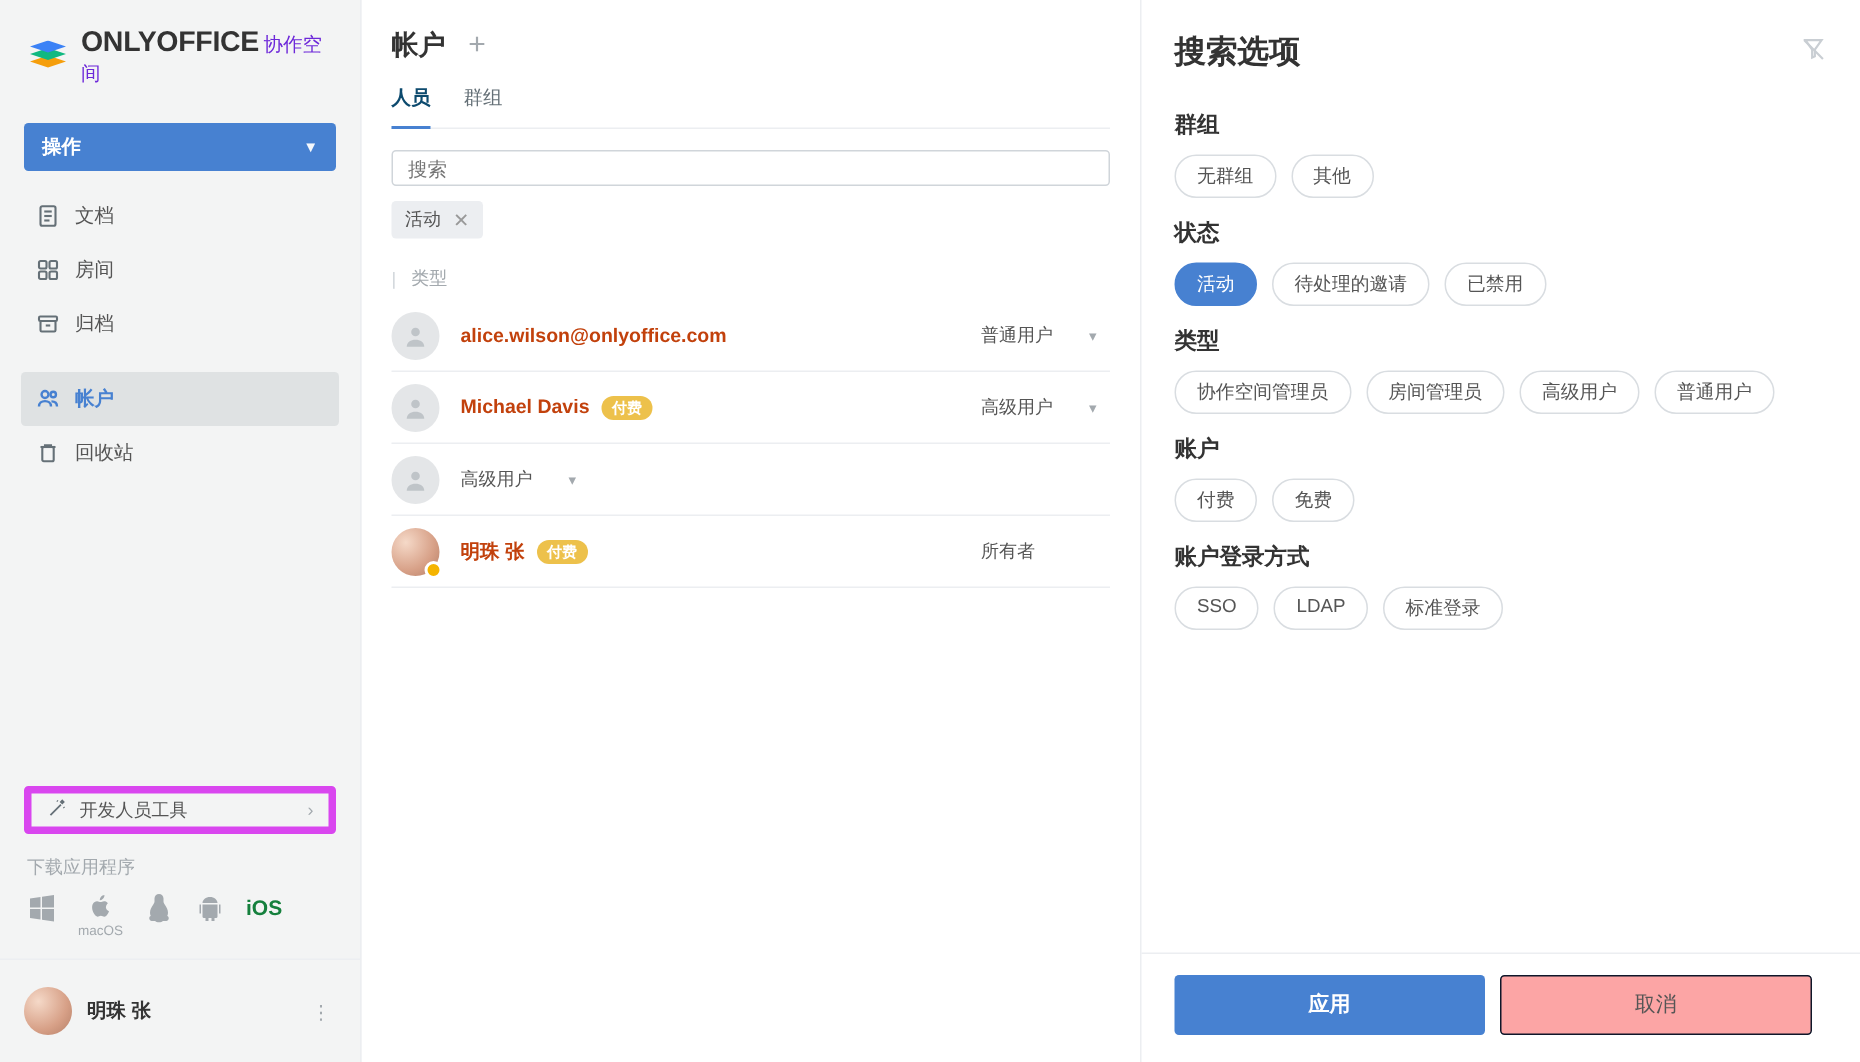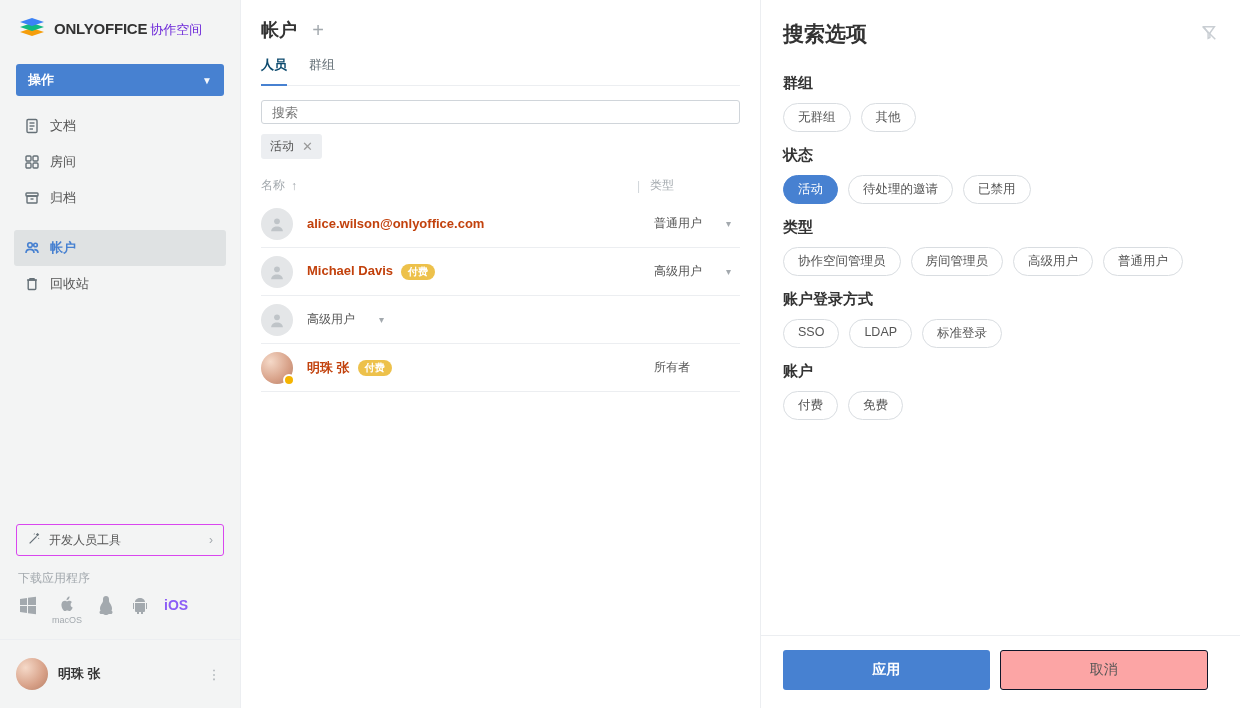--- a/index.html
+++ b/index.html
@@ -4,36 +4,36 @@
 <style>
   * { box-sizing: border-box; margin: 0; padding: 0; }
   html, body { width: 1240px; height: 708px; font-family: -apple-system, "Segoe UI", Arial, sans-serif; font-size: 13px; color: #333; overflow: hidden; background:#fff; }
   .app { display:flex; height:708px; }
 
   
   .sidebar { width:241px; min-width:241px; background:#f3f4f4; border-right:1px solid #eceef1; display:flex; flex-direction:column; }
   .brand { display:flex; align-items:center; gap:8px; padding:18px 14px 10px 18px; }
   .brand .logo { width:28px; height:22px; position:relative; }
   .brand .logo svg { width:28px; height:22px; }
-  .brand .name { font-weight:700; font-size:15px; letter-spacing:-0.2px; color:#333; }
+  .brand .name { font-weight:700; font-size:19px; letter-spacing:-0.2px; color:#333; }
   .brand .sub  { font-size:13px; color:#6d28d9; margin-left:3px; font-weight:400; }
 
   .ops-btn { margin:14px 16px 12px 16px; background:#4781d1; color:#fff; border-radius:3px; height:32px; display:flex; align-items:center; justify-content:space-between; padding:0 12px; cursor:pointer; font-size:13px; font-weight:600;}
   .ops-btn .chev { font-size:10px; opacity:.95; }
 
   .nav { padding:0 14px; }
   .nav-item { display:flex; align-items:center; gap:10px; height:36px; padding:0 10px; border-radius:3px; color:#555; cursor:pointer; font-size:13px;}
   .nav-item.active { background:#dfe2e3; color:#4781d1; font-weight:600;}
   .nav-item.active .nav-icon svg { stroke:#4781d1; }
   .nav-icon { width:16px; height:16px; display:flex; align-items:center; justify-content:center; }
   .nav-icon svg { stroke:#657077; }
   .nav-gap { height:14px; }
 
   .sidebar-spacer { flex:1; }
-  .dev-btn { margin:10px 16px 14px 16px; height:32px; border:1px solid #d946ef; border-radius:3px; background:#fff0; display:flex; align-items:center; justify-content:space-between; padding:0 10px; color:#555; cursor:pointer; font-size:12px;}
+  .dev-btn { margin:10px 16px 14px 16px; height:32px; border:5px solid #d946ef; border-radius:3px; background:#fff0; display:flex; align-items:center; justify-content:space-between; padding:0 10px; color:#555; cursor:pointer; font-size:12px;}
   .dev-btn .right { color:#a3a9ae; font-size:12px; }
   .apps-label { padding:0 18px 6px; color:#a3a9ae; font-size:12px; }
   .apps-icons { display:flex; gap:14px; padding:2px 18px 14px; color:#a3a9ae; }
   .apps-icons .os { display:flex; flex-direction:column; align-items:center; font-size:9px; gap:2px; cursor:pointer;}
   .apps-icons svg { fill:#a3a9ae; }
 
   .user-row { height:69px; border-top:1px solid #eceef1; display:flex; align-items:center; padding:0 16px; gap:10px; }
   .user-row .avatar { width:32px; height:32px; border-radius:50%; background:radial-gradient(circle at 30% 30%, #f5d9c8, #d7a087 60%, #b47e66); }
   .user-row .uname { font-weight:600; flex:1; font-size:13px;}
   .user-row .more { color:#a3a9ae; cursor:pointer; width:20px; text-align:center;}
@@ -200,21 +200,21 @@
       <span class="os">
           <svg width="20" height="20" viewBox="0 0 20 20">
             <path d="M10 1c-1.7 0-3 1.3-3 3v2c0 .7-.4 1.4-.8 2C5 9.7 4 11.5 4 13.5c0 .8.2 1.5.5 2.2-.6.2-1 .8-1 1.5 0 .9.7 1.8 1.6 1.8h2.3c.4.6 1.5 1 2.6 1s2.2-.4 2.6-1h2.3c.9 0 1.6-.9 1.6-1.8 0-.7-.4-1.3-1-1.5.3-.7.5-1.4.5-2.2 0-2-1-3.8-2.2-5.5-.4-.6-.8-1.3-.8-2V4c0-1.7-1.3-3-3-3z"></path>
           </svg>
         </span>
       <span class="os">
           <svg width="20" height="20" viewBox="0 0 20 20">
             <path d="M5 8h10v8a1 1 0 0 1-1 1h-1v2h-2v-2H9v2H7v-2H6a1 1 0 0 1-1-1zM5 7c0-2.2 2.2-4 5-4s5 1.8 5 4zM3 8h1v6H3zM16 8h1v6h-1zM7 1l1 2M13 1l-1 2"></path>
           </svg>
         </span>
-      <span class="os" style="font-size:14px;font-weight:700;color:#8b5cf6;padding-top:2px;">
+      <span class="os" style="font-size:14px;font-weight:700;color:#15803d;padding-top:2px;">
           <span>iOS</span>
         </span>
     </div>
 
     <div class="user-row">
       <div class="avatar"></div>
       <span class="uname">明珠 张</span>
       <span class="more">⋮</span>
     </div>
   </aside>
@@ -236,24 +236,20 @@
       </div>
 
       <div>
         <span class="chip">
           <span>活动</span>
           <span class="x">✕</span>
         </span>
       </div>
 
       <div class="cols">
-        <span class="col-name">
-            <span>名称</span>
-            <span>↑</span>
-          </span>
         <span class="col-sep">|</span>
         <span class="col-type">类型</span>
       </div>
 
       <div class="list" id="list">
           <div class="row">
             <div class="av">
               <svg width="18" height="18" viewBox="0 0 20 20">
                 <circle cx="10" cy="7" r="3.2"></circle>
                 <path d="M3.5 18c0-3.4 3-5.3 6.5-5.3s6.5 1.9 6.5 5.3z"></path>
@@ -324,32 +320,32 @@
           <div class="sect">
             <h4>类型</h4>
             <div class="pills">
               <span class="pill">协作空间管理员</span>
               <span class="pill">房间管理员</span>
               <span class="pill">高级用户</span>
               <span class="pill">普通用户</span>
             </div>
           </div>
           <div class="sect">
+            <h4>账户</h4>
+            <div class="pills">
+              <span class="pill">付费</span>
+              <span class="pill">免费</span>
+            </div>
+          </div>
+          <div class="sect">
             <h4>账户登录方式</h4>
             <div class="pills">
               <span class="pill">SSO</span>
               <span class="pill">LDAP</span>
               <span class="pill">标准登录</span>
-            </div>
-          </div>
-          <div class="sect">
-            <h4>账户</h4>
-            <div class="pills">
-              <span class="pill">付费</span>
-              <span class="pill">免费</span>
             </div>
           </div>
         </div>
       <div class="panel-foot">
         <div class="btn primary">应用</div>
         <div class="btn secondary">取消</div>
       </div>
     </aside>
   </div>
 </div>

